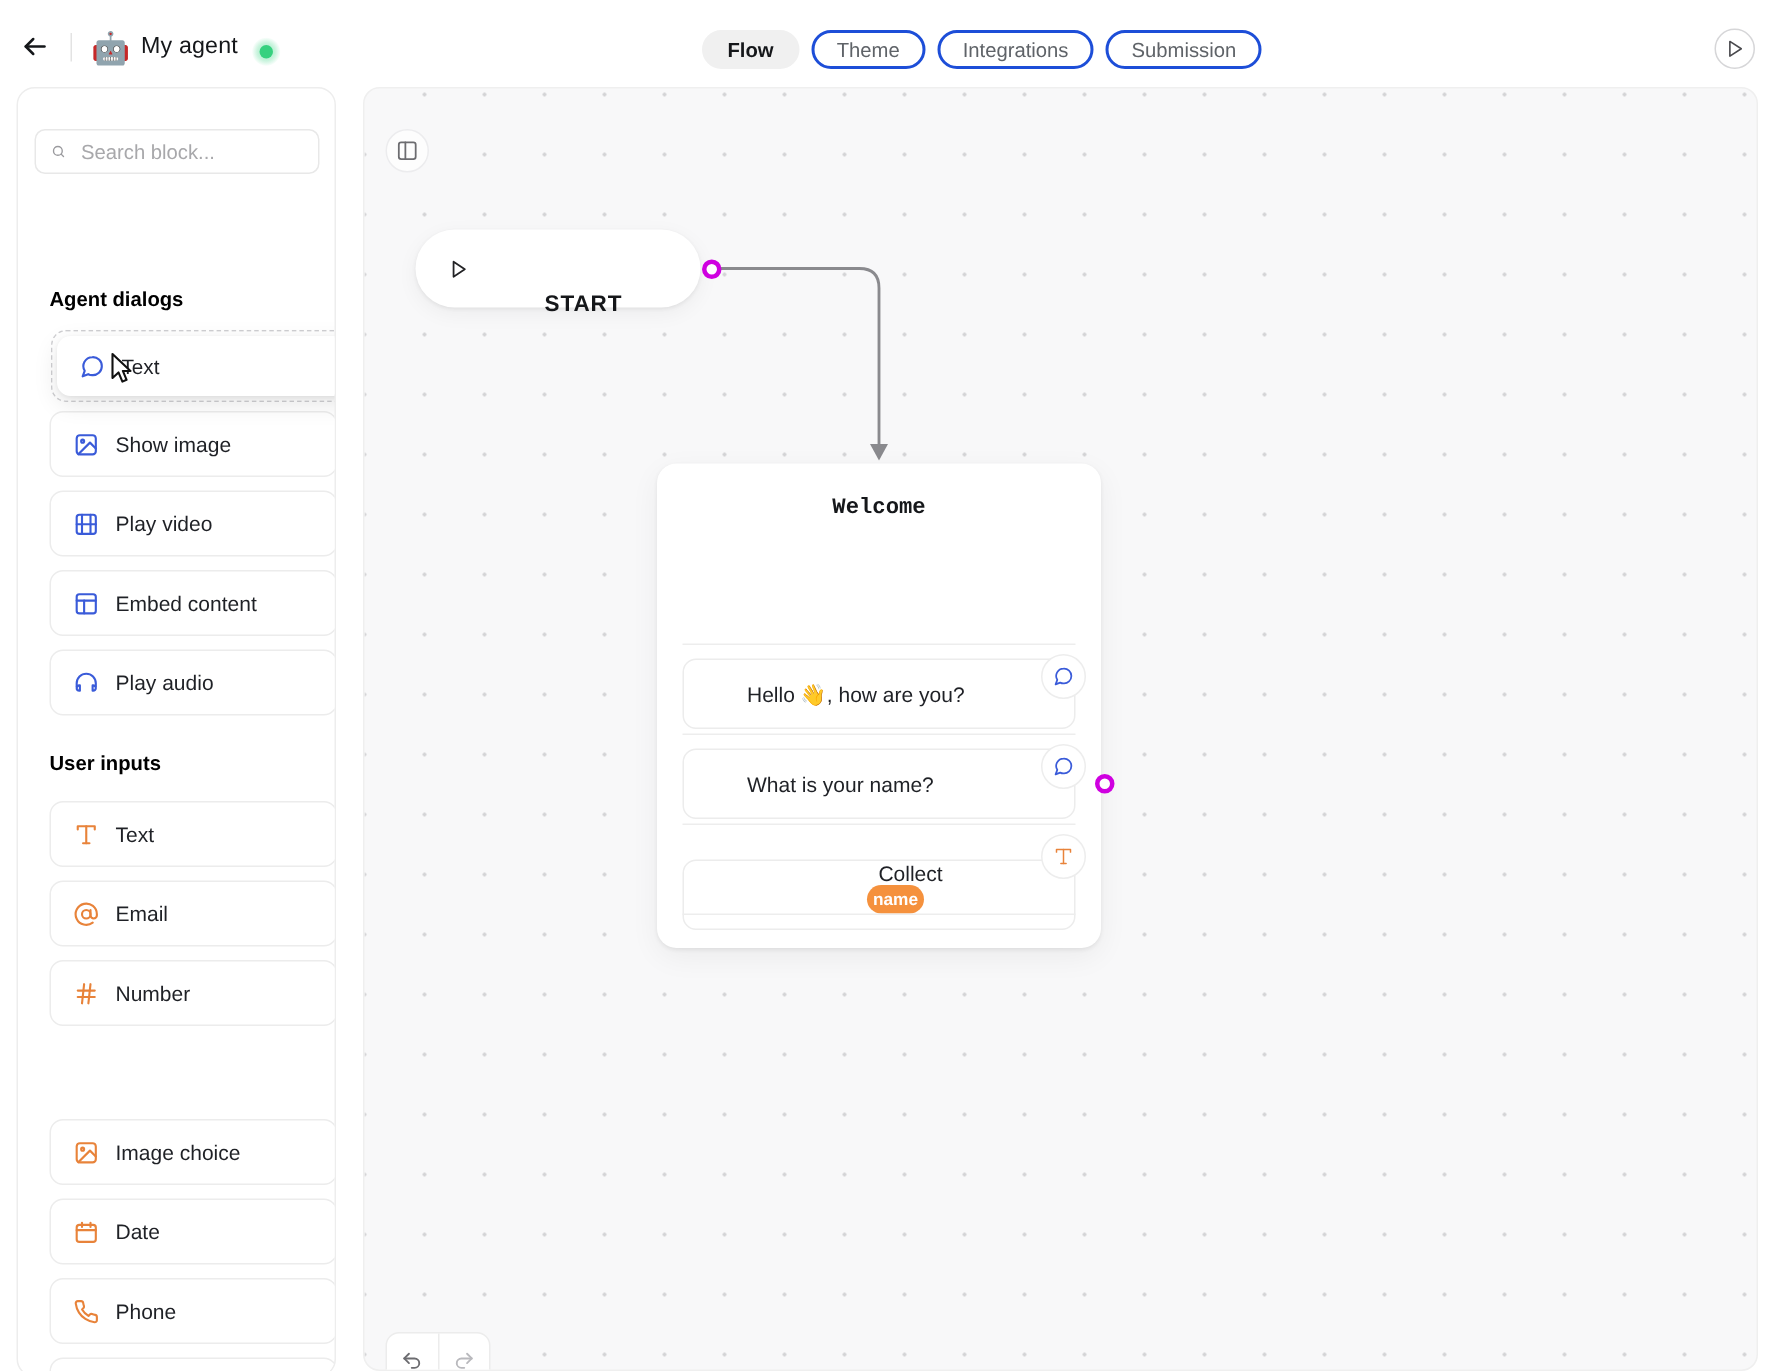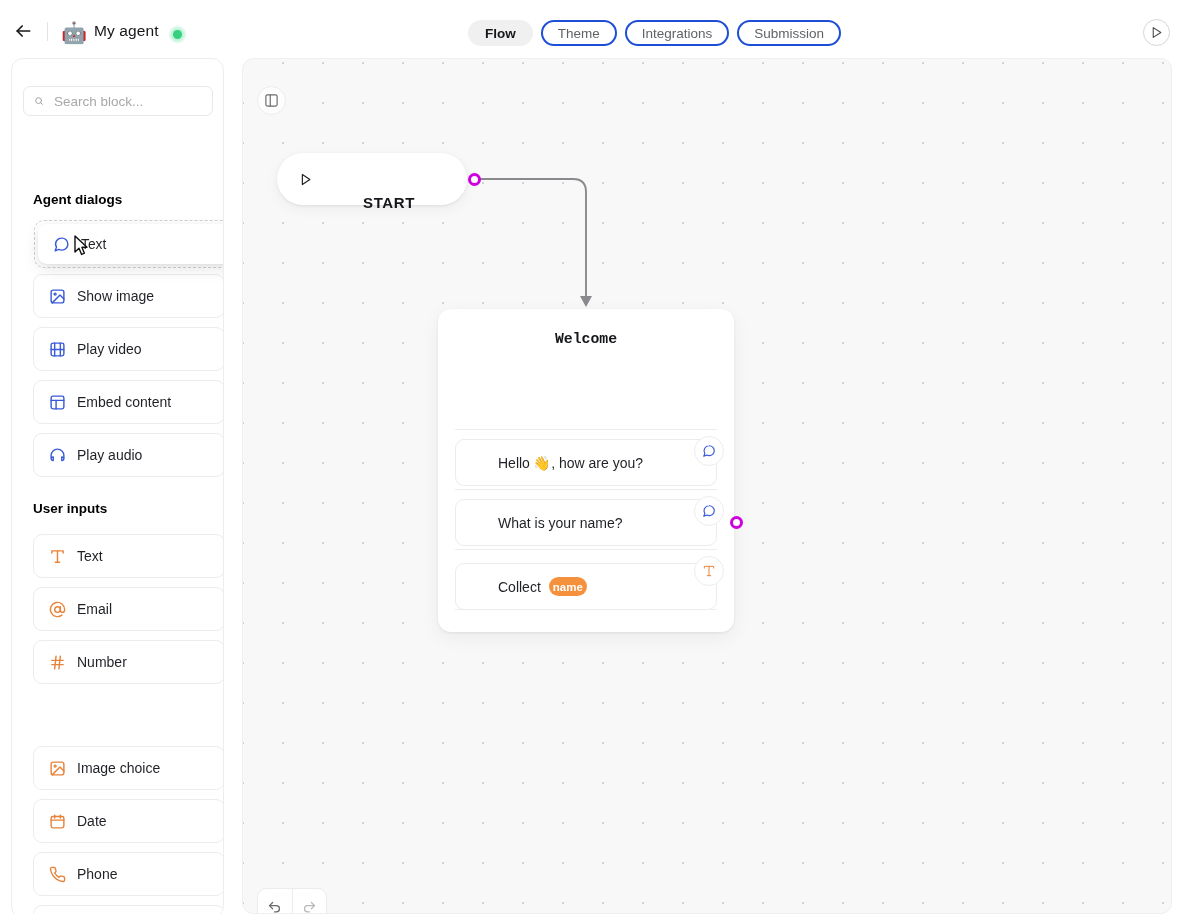--- a/index.html
+++ b/index.html
@@ -219,21 +219,21 @@
     width: 262px; height: 47px;
     border: 1px solid #ececec; border-radius: 9px;
     background: #fff;
     display: flex; align-items: center;
     padding-left: 14px;
     cursor: pointer;
   }
   .row-text { font-size: 14px; color: #1f2126; display: flex; align-items: center; gap: 8px; margin-left: 28px; }
   .row1 { top: 130px; }
   .row2 { top: 190px; }
-  .row3 { top: 254px; }
+  .row3 { top: 264px; flex-direction: column; }
   .row-sep {
     position: absolute; left: 17px; width: 262px; height: 1px; background: #ededed;
   }
   .sep0 { top: 120px; }
   .sep1 { top: 180px; }
   .sep2 { top: 240px; }
   .sep3 { top: 300px; }
   .row-badge {
     position: absolute; width: 30px; height: 30px; border-radius: 50%;
     background: #ffffff; border: 1px solid #ededed;

